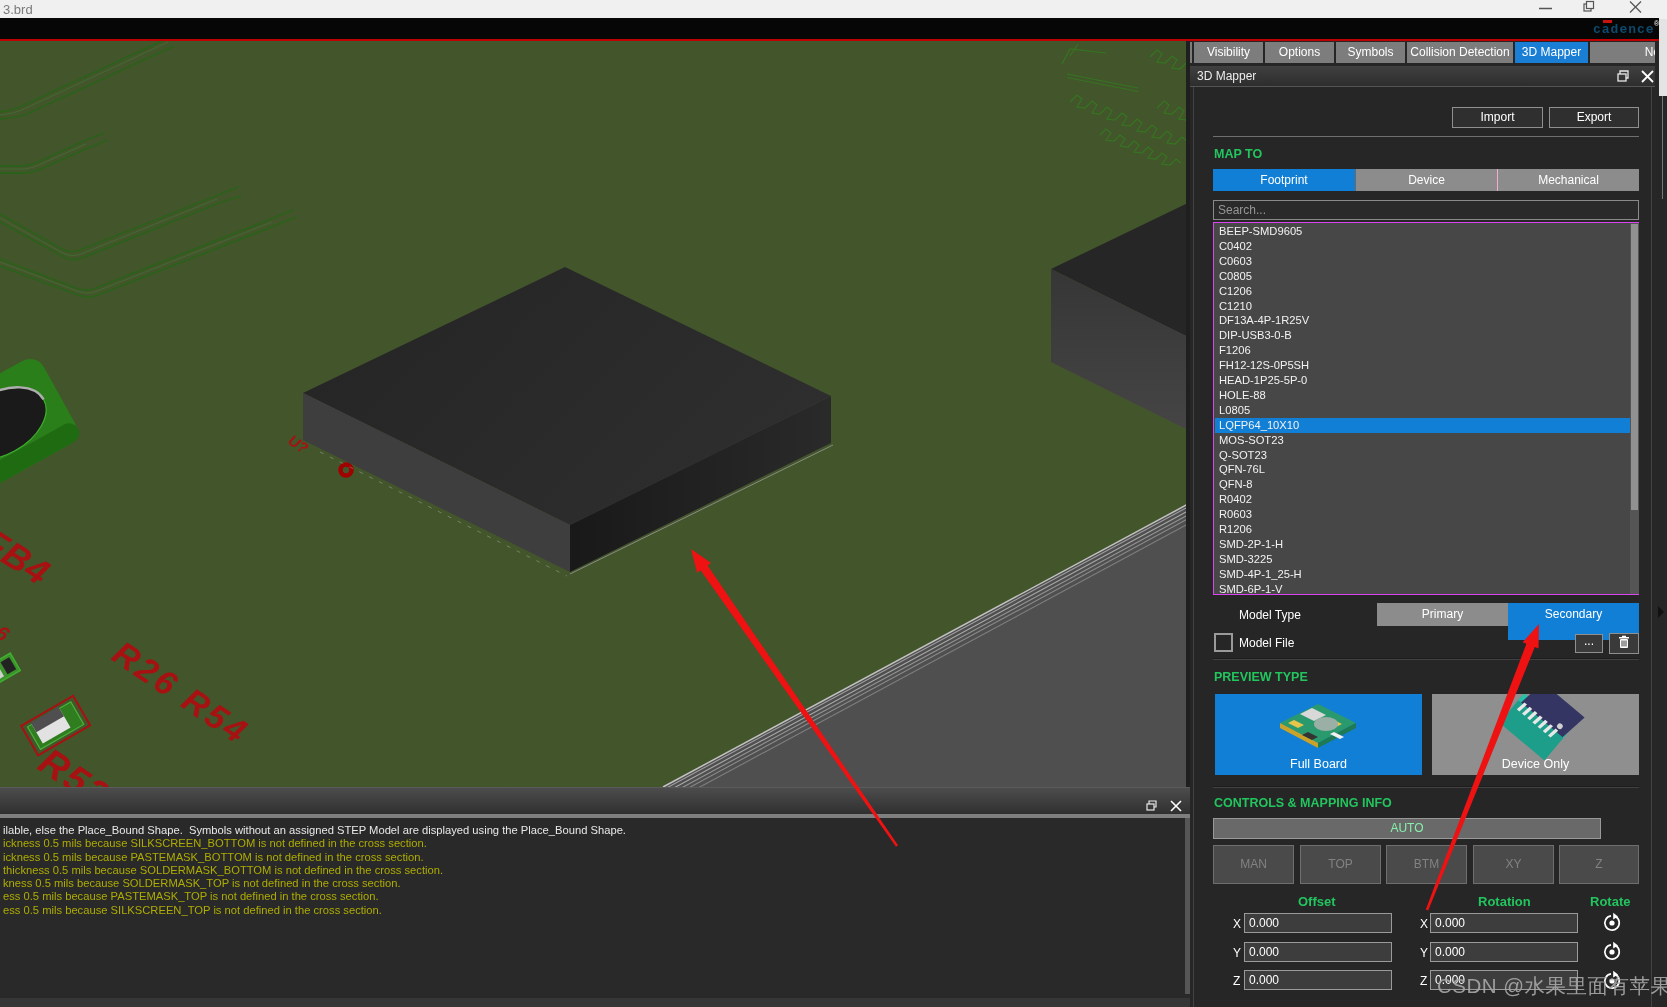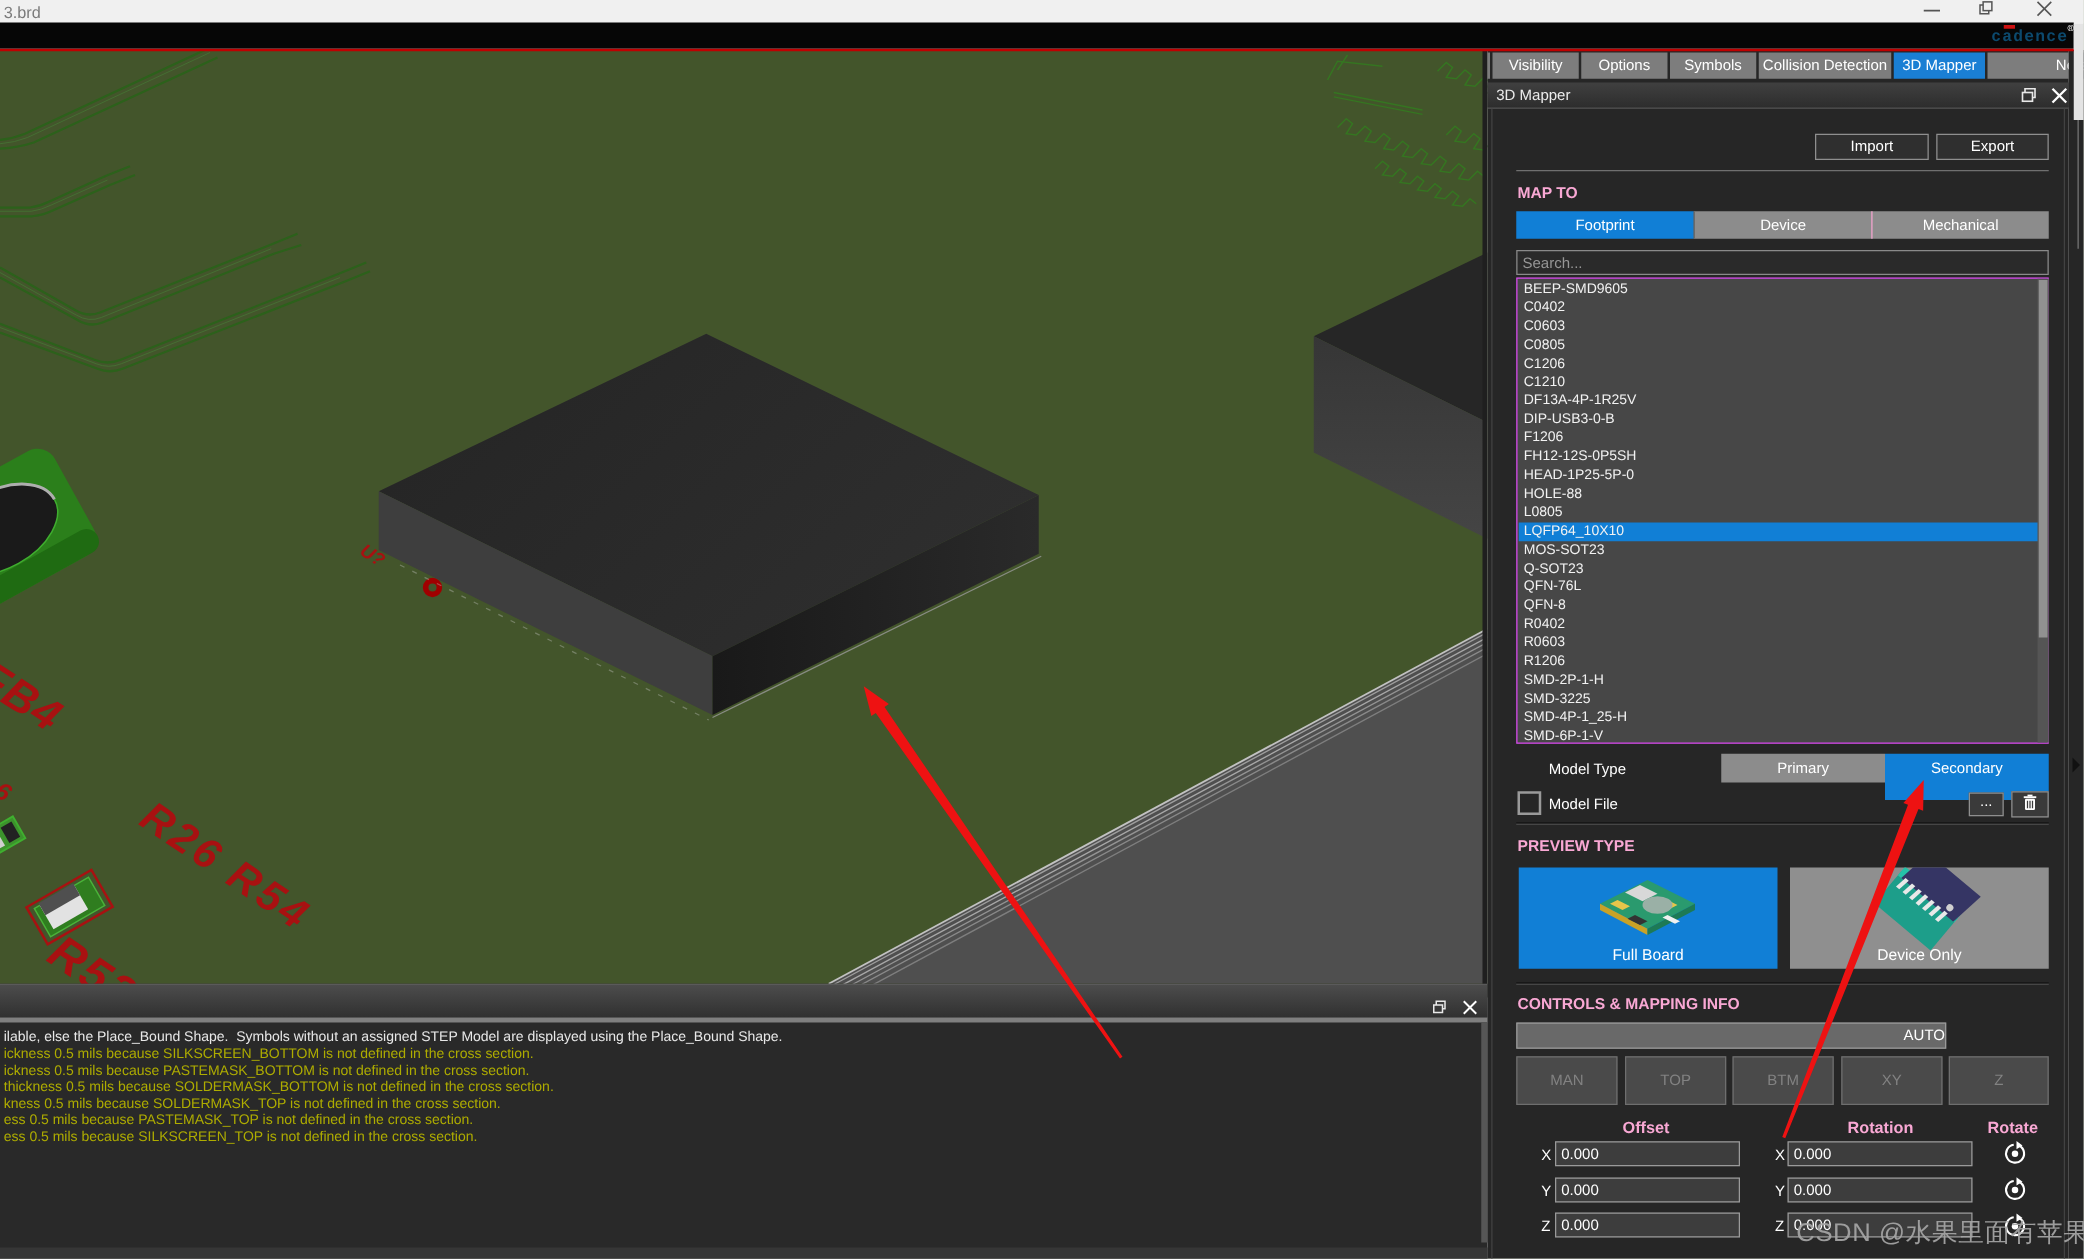--- a/index.html
+++ b/index.html
@@ -24,21 +24,21 @@
 
 #panel{left:1190px;top:40px;width:465px;height:967px;background:#262626;color:#fff;}
 .tab{position:absolute;top:2px;height:21px;background:#7d7d7d;color:#fff;font-size:12px;text-align:center;line-height:21px;}
 .tab.act{background:#1a7fd4;}
 #ptitle{left:0;top:26px;width:465px;height:20px;background:linear-gradient(#404040,#2d2d2d);font-size:12px;color:#ececec;line-height:20px;padding-left:7px;box-sizing:border-box;}
 #ptsep{left:0;top:46px;width:465px;height:1px;background:#555;}
 .pborder{background:#424242;}
 .btn{position:absolute;background:#2f2f2f;border:1px solid #8f8f8f;color:#fff;font-size:12px;text-align:center;box-sizing:border-box;}
 .sep{position:absolute;height:1px;background:#6f6f6f;}
 .sep2{position:absolute;height:2px;background:linear-gradient(#0a0a0a,#555);}
-.hdr{position:absolute;font-size:12.5px;font-weight:bold;color:#f9a8d4;}
+.hdr{position:absolute;font-size:12.5px;font-weight:bold;color:#22c55e;}
 .seg{position:absolute;height:22px;font-size:12px;line-height:22px;text-align:center;color:#fff;background:#8c8c8c;box-sizing:border-box;}
 .seg.act{background:#117fd6;}
 #search{left:23px;top:160px;width:426px;height:20px;background:#2a2a2a;border:1px solid #8a8a8a;box-sizing:border-box;color:#969696;font-size:12px;line-height:18px;padding-left:4px;}
 #list{left:23px;top:182px;width:426px;height:373px;background:#474747;border:1px solid #d946ef;box-sizing:border-box;overflow:hidden;}
 .row{position:absolute;left:1px;width:415px;height:14.9px;font-size:11.2px;line-height:14.9px;color:#f2f2f2;padding-left:4px;}
 .row.sel{background:#117fd6;}
 #lscroll{left:440px;top:183px;width:9px;height:371px;background:#555;}
 #lthumb{left:441px;top:184px;width:7px;height:286px;background:#919191;}
 .lbl{position:absolute;font-size:12px;color:#fff;}
 #cbox{left:24px;top:593px;width:15px;height:15px;background:#262626;border:2px solid #9a9a9a;}
@@ -297,21 +297,21 @@
         </g>
         <circle cx="-17" cy="-28" r="2.5" fill="#d0d0d0"></circle>
         <circle cx="17" cy="-14" r="2.5" fill="#d0d0d0"></circle>
       </g>
     </svg>
     <div class="cardtxt">Device Only</div>
   </div>
   <div class="sep2" style="left:23px;top:746px;width:426px;"></div>
 
   <div class="hdr" style="left:24px;top:756px;">CONTROLS &amp; MAPPING INFO</div>
-  <div class="btn" style="left:23px;top:778px;width:344px;height:21px;line-height:19px;background:#696969;border-color:#999;color:#ffffff;text-align:right;">AUTO</div>
+  <div class="btn" style="left:23px;top:778px;width:388px;height:21px;line-height:19px;background:#696969;border-color:#999;color:#86efac;">AUTO</div>
   <div class="dbtn" style="left:23px;top:805px;width:81px;">MAN</div>
   <div class="dbtn" style="left:110px;top:805px;width:81px;">TOP</div>
   <div class="dbtn" style="left:196px;top:805px;width:81px;">BTM</div>
   <div class="dbtn" style="left:283px;top:805px;width:81px;">XY</div>
   <div class="dbtn" style="left:369px;top:805px;width:80px;">Z</div>
   <div class="hdr" style="left:108px;top:854px;font-size:13px;">Offset</div>
   <div class="hdr" style="left:288px;top:854px;font-size:13px;">Rotation</div>
   <div class="hdr" style="left:400px;top:854px;font-size:13px;">Rotate</div>
   <div class="xyz" style="left:43px;top:877px;">X</div>
     <div class="fld" style="left:54px;top:873px;">0.000</div>

